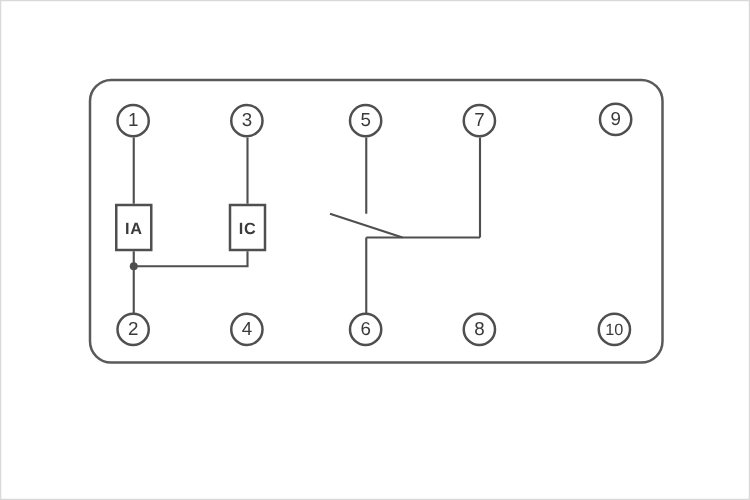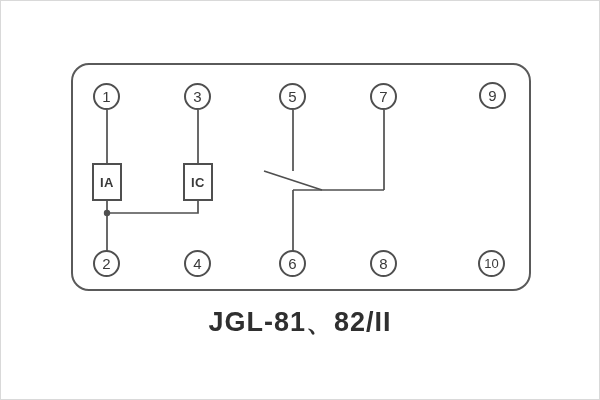--- a/index.html
+++ b/index.html
@@ -106,15 +106,14 @@
 
   <div class="terminal" style="left:92px; top:249px;">2</div>
   <div class="terminal" style="left:183px; top:249px;">4</div>
   <div class="terminal" style="left:278px; top:249px;">6</div>
   <div class="terminal" style="left:369px; top:249px;">8</div>
   <div class="terminal" style="left:477px; top:249px; font-size:13px;">10</div>
 
   <div class="coil-box" style="left:91px; top:162px;">IA</div>
   <div class="coil-box" style="left:182px; top:162px;text-align:center;">IC</div>
 
-  <div class="diagram-title">JGL-81、82/II</div>
 
 </div>
 
 </body></html>

